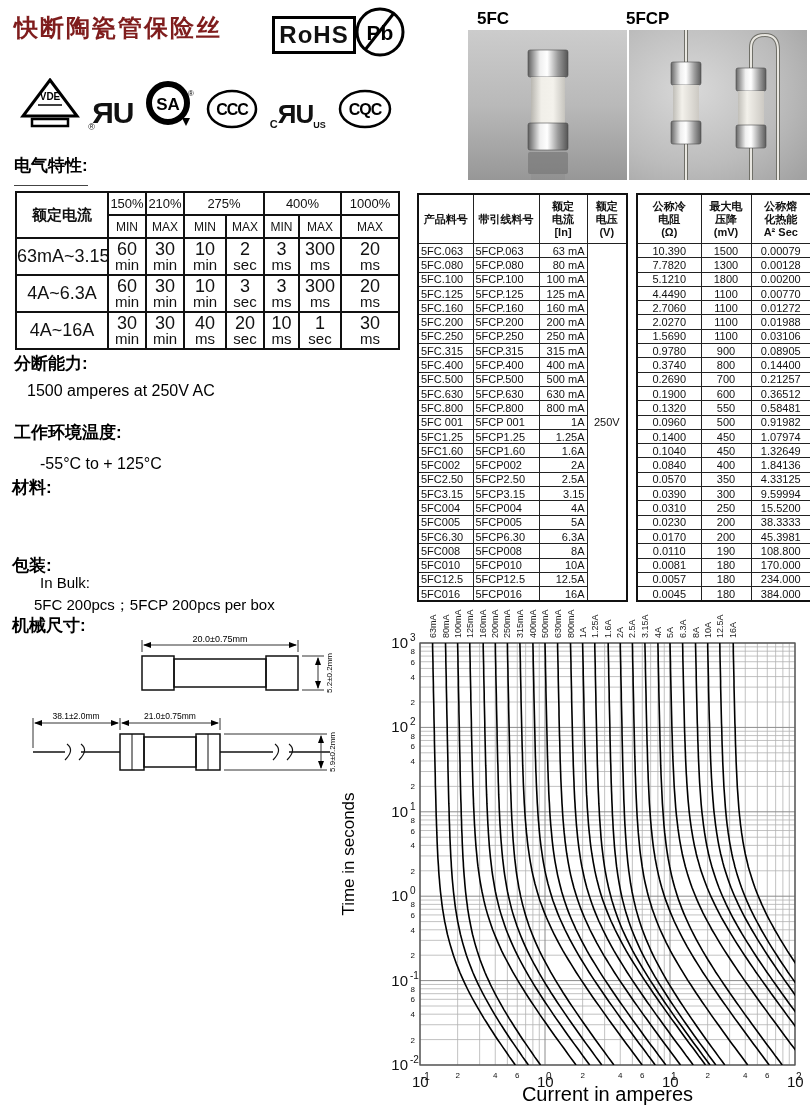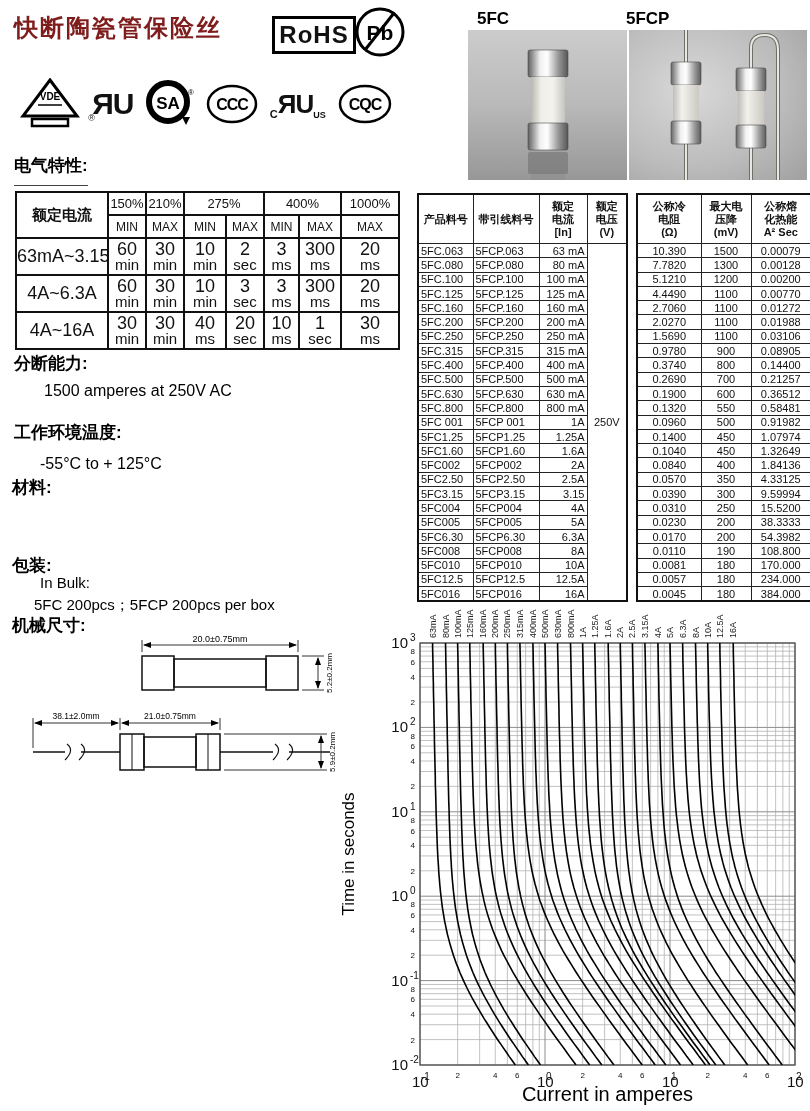--- a/index.html
+++ b/index.html
@@ -5,21 +5,21 @@
   html,body{margin:0;padding:0;background:#e8e8e8;}
   .page{position:relative;width:810px;height:1111px;background:#ffffff;overflow:hidden;
         font-family:"Liberation Sans",sans-serif;color:#111;}
   .abs{position:absolute;}
   .cn-head{font-weight:bold;font-size:17px;color:#000;}
   
   .title{font-size:24px;font-weight:bold;letter-spacing:2px;color:#7f1d1d;}
   .rohs{width:78px;height:32px;border:3px solid #000;display:flex;align-items:center;justify-content:center;
         font-size:24px;font-weight:600;letter-spacing:1px;}
   
-  .logos{display:flex;align-items:center;justify-content:space-between;width:372px;height:52px;}
+  .logos{display:flex;align-items:flex-end;justify-content:space-between;width:372px;height:52px;}
   .logo-txt{font-weight:800;font-size:30px;letter-spacing:-1px;}
   .logo-small{font-size:11px;font-weight:700;}
   
   table.elec{border-collapse:collapse;table-layout:fixed;}
   table.elec th,table.elec td{border:2px solid #111;text-align:center;padding:0;overflow:hidden;}
   table.elec .pct{font-size:13px;font-weight:normal;height:21px;}
   table.elec .mm{font-size:12px;font-weight:normal;height:21px;}
   table.elec .rng{font-size:18px;font-weight:normal;}
   table.elec td{height:35px;}
   table.elec .val{font-size:18px;line-height:17px;}
@@ -211,21 +211,21 @@
           </td>
           <td>
             <div class="val">30</div>
             <div class="unit">ms</div>
           </td>
         </tr>
       </tbody>
     </table>
 
   <div class="abs cn-head" style="left:14px;top:352px;">分断能力:</div>
-  <div class="abs body-txt" style="left:44px;top:382px;">1500 amperes at 250V AC</div>
+  <div class="abs body-txt" style="left:27px;top:382px;">1500 amperes at 250V AC</div>
 
   <div class="abs cn-head" style="left:14px;top:421px;">工作环境温度:</div>
   <div class="abs body-txt" style="left:40px;top:455px;">-55°C to + 125°C</div>
 
   <div class="abs cn-head" style="left:12px;top:476px;">材料:</div>
 
   <div class="abs cn-head" style="left:12px;top:554px;">包装:</div>
   <div class="abs mat-txt" style="left:40px;top:572px;line-height:22px;">
     <div>In Bulk:</div>
     <div style="margin-left:-6px;">5FC    200pcs；5FCP  200pcs per box</div>
@@ -559,21 +559,21 @@
             <td class="c">1500</td>
             <td class="c">0.00079</td>
           </tr>
           <tr>
             <td class="c">7.7820</td>
             <td class="c">1300</td>
             <td class="c">0.00128</td>
           </tr>
           <tr>
             <td class="c">5.1210</td>
-            <td class="c">1200</td>
+            <td class="c">1800</td>
             <td class="c">0.00200</td>
           </tr>
           <tr>
             <td class="c">4.4490</td>
             <td class="c">1100</td>
             <td class="c">0.00770</td>
           </tr>
           <tr>
             <td class="c">2.7060</td>
             <td class="c">1100</td>
@@ -650,21 +650,21 @@
             <td class="c">15.5200</td>
           </tr>
           <tr>
             <td class="c">0.0230</td>
             <td class="c">200</td>
             <td class="c">38.3333</td>
           </tr>
           <tr>
             <td class="c">0.0170</td>
             <td class="c">200</td>
-            <td class="c">54.3982</td>
+            <td class="c">45.3981</td>
           </tr>
           <tr>
             <td class="c">0.0110</td>
             <td class="c">190</td>
             <td class="c">108.800</td>
           </tr>
           <tr>
             <td class="c">0.0081</td>
             <td class="c">180</td>
             <td class="c">170.000</td>

